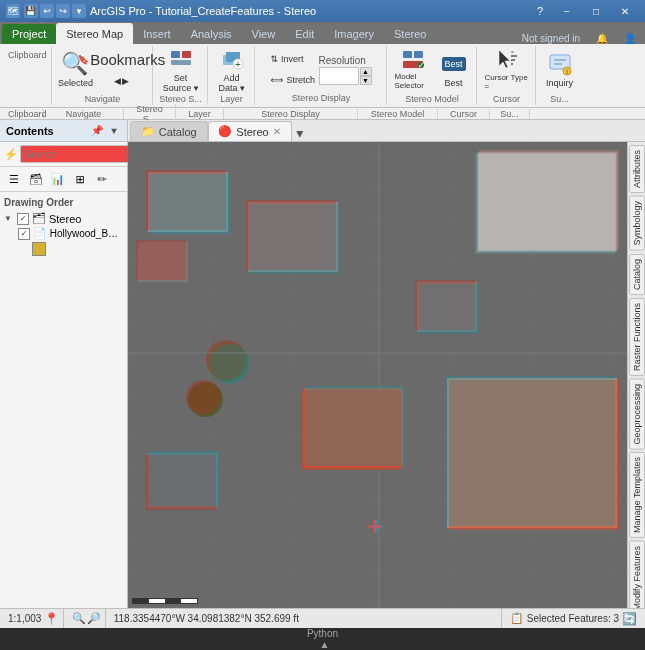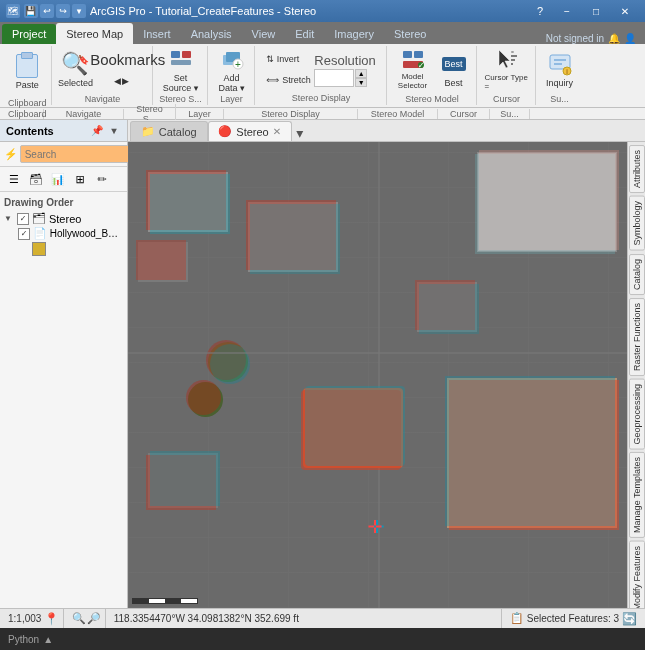--- a/index.html
+++ b/index.html
@@ -41,21 +41,21 @@
       cursor: pointer;
       border-radius: 3px 3px 0 0;
       background: transparent;
     }
     .ribbon-tab.active {
       background: #f0f0f0;
       color: #333;
       height: 21px;
     }
     .ribbon-tab.project { background: #2a7a2a; color: white; height: 20px; border-radius: 3px 3px 0 0; }
-    .ribbon-signin { margin-left: auto; color: #c8d8e8; font-size: 10px; display: flex; align-items: center; gap: 4px; padding: 0 6px; }
+    .ribbon-signin { margin-left: auto; color: #c8d8e8; font-size: 10px; display: flex; align-items: center; gap: 16px; padding: 0 6px; }
 
     
     .ribbon {
       background: #f0f0f0;
       border-bottom: 1px solid #c0c0c0;
       height: 64px;
       display: flex;
       align-items: stretch;
       padding: 2px 4px;
       gap: 2px;
@@ -183,21 +183,21 @@
       gap: 2px;
       border-bottom: 1px solid #d0d0d0;
     }
     .search-input {
       flex: 1;
       height: 18px;
       border: 1px solid #c0c0c0;
       border-radius: 2px;
       padding: 0 4px;
       font-size: 10px;
-      background: #fdba74;
+      background: #ef4444;
     }
     .search-btn {
       width: 18px;
       height: 18px;
       background: #d0d8e0;
       border: 1px solid #b0b8c0;
       display: flex;
       align-items: center;
       justify-content: center;
       cursor: pointer;
@@ -321,20 +321,21 @@
 
     
     .python-bar {
       height: 22px;
       background: #2c2c2c;
       display: flex;
       align-items: center;
       padding: 0 8px;
       font-size: 10px;
       color: #a0a0a0;
+      flex-direction: column;
     }
 
     
     .map-cursor {
       position: absolute;
       font-size: 16px;
       color: #ff4444;
       text-shadow: 1px 1px 0 rgba(0,150,200,0.8);
     }
 
@@ -395,26 +396,20 @@
   <div class="ribbon-signin">
     <span>Not signed in</span>
     <span>🔔</span>
     <span>👤</span>
   </div>
 </div>
 
 <div class="ribbon">
 
   <div class="ribbon-group" style="min-width:44px;">
-    <div class="ribbon-group-content">
-      <div class="paste-btn">
-        <div class="icon-clipboard"></div>
-        <span>Paste</span>
-      </div>
-    </div>
     <div class="ribbon-group-label">Clipboard</div>
   </div>
 
   <div class="ribbon-group" style="min-width:80px;">
     <div class="ribbon-group-content">
       <div class="ribbon-btn">
         <div class="icon" style="font-size:22px;">🔍</div>
         <span>Selected</span>
       </div>
       <div class="ribbon-col">
@@ -470,21 +465,21 @@
         <div class="ribbon-btn-sm" style="flex-direction:row;width:44px;justify-content:flex-start;gap:3px;">
           <span>⇅</span>
           <span style="font-size:9px;">Invert</span>
         </div>
         <div class="ribbon-btn-sm" style="flex-direction:row;width:44px;justify-content:flex-start;gap:3px;">
           <span>⟺</span>
           <span style="font-size:9px;">Stretch</span>
         </div>
       </div>
       <div class="ribbon-col" style="align-items:flex-start;gap:1px;">
-        <span style="font-size:13px;color:#555;">Resolution</span>
+        <span style="font-size:10px;color:#555;">Resolution</span>
         <div style="display:flex;align-items:center;gap:1px;">
           <input class="resolution-input" type="text" value="" style="">
           <div style="display:flex;flex-direction:column;">
             <div class="resolution-btn">▲</div>
             <div class="resolution-btn">▼</div>
           </div>
         </div>
       </div>
     </div>
     <div class="ribbon-group-label">Stereo Display</div>
@@ -495,21 +490,21 @@
       <div class="ribbon-btn" style="width:40px;">
         <div class="icon">
           <svg width="24" height="22" viewBox="0 0 24 22">
             <rect x="2" y="2" width="9" height="7" fill="#4a7db5" rx="1"></rect>
             <rect x="13" y="2" width="9" height="7" fill="#4a7db5" rx="1"></rect>
             <rect x="2" y="12" width="20" height="7" fill="#c04040" rx="1"></rect>
             <circle cx="20" cy="16" r="3" fill="#2a7a2a"></circle>
             <text x="20" y="19" text-anchor="middle" font-size="8" fill="white">✓</text>
           </svg>
         </div>
-        <span style="font-size:8px;text-align:center;line-height:1.1;">Model Selector</span>
+        <span style="font-size:8px;text-align:left;line-height:1.1;">Model Selector</span>
       </div>
       <div class="ribbon-btn" style="width:36px;">
         <div class="icon">
           <div class="icon-best">Best</div>
         </div>
         <span>Best</span>
       </div>
     </div>
     <div class="ribbon-group-label">Stereo Model</div>
   </div>

